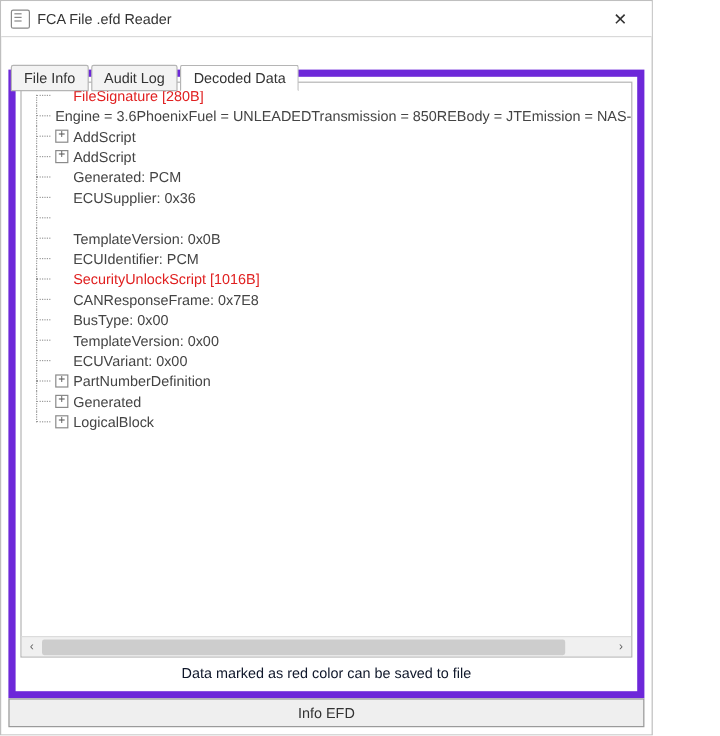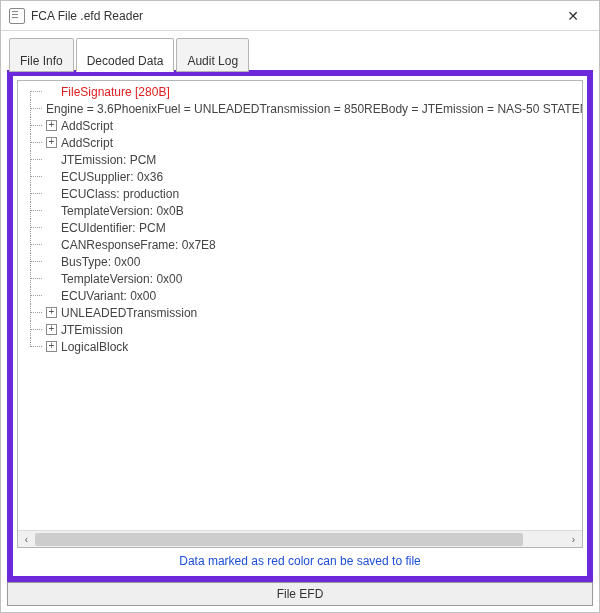--- a/index.html
+++ b/index.html
@@ -6,21 +6,21 @@
   html, body {
     margin: 0; padding: 0;
     font-family: "Segoe UI", Tahoma, sans-serif;
     font-size: 12px;
     background: #fff;
     color: #333;
     width: 600px; height: 613px;
     overflow: hidden;
   }
   .window {
-    width: 600px; height: 613px;
+    width: 544px; height: 613px;
     border: 1px solid #bfbfbf;
     display: flex; flex-direction: column;
     background: #fff;
   }
   .titlebar {
     height: 30px;
     display: flex; align-items: center;
     padding: 0 6px 0 8px;
     border-bottom: 1px solid #d9d9d9;
     background: #fff;
@@ -59,28 +59,28 @@
     overflow: hidden;
   }
   .tabstrip {
     display: flex;
     gap: 2px;
     font-size: 12px;
     margin-bottom: -1px;
     padding-left: 2px;
   }
   .tab {
-    padding: 15px 10px 3px 10px;
+    padding: 3px 10px 3px 10px;
     border: 1px solid #b5b5b5;
     border-bottom: 1px solid #b5b5b5;
     background: #f3f3f3;
     color: #333;
     border-radius: 2px 2px 0 0;
     position: relative;
-    top: 1px;
+    top: 17px;
     text-align: center;
   }
   .tab.active {
     background: #fff;
     border-bottom: 1px solid #fff;
     z-index: 2;
   }
   .tabpage {
     flex: 1;
     border: 6px solid #6d28d9;
@@ -159,21 +159,21 @@
   .hscroll .track { flex: 1; height: 17px; position: relative; }
   .hscroll .thumb {
     position: absolute; left: 0; top: 2px;
     width: 92%; height: 13px;
     background: #cdcdcd;
     border-radius: 2px;
   }
   .hint {
     text-align: center;
     font-size: 12px;
-    color: #1d4ed8;
+    color: #0f172a;
     padding: 6px 0 4px 0;
   }
   .readbtn {
     margin: 0;
     height: 24px;
     border: 1px solid #9a9a9a;
     background: #efefef;
     font-size: 12px;
     color: #333;
     display: flex; align-items: center; justify-content: center;
@@ -187,22 +187,22 @@
   <div class="titlebar">
     <span class="app-icon"></span>
     <span class="title">FCA File .efd Reader</span>
     <span class="close">✕</span>
   </div>
 
   <div class="client">
 
     <div class="tabstrip">
       <div class="tab"><span>File Info</span></div>
+      <div class="tab"><span>Audit Log</span></div>
       <div class="tab active"><span>Decoded Data</span></div>
-      <div class="tab"><span>Audit Log</span></div>
     </div>
 
     <div class="tabpage">
 
       <div class="tree-wrap">
         <div class="tree" id="tree">
             <div class="node red first">
               <span class="lines"></span>
               <span class="expander-spacer"></span>
               <span class="label">FileSignature [280B]</span>
@@ -218,42 +218,46 @@
               <span class="label">AddScript</span>
             </div>
             <div class="node">
               <span class="lines"></span>
               <span class="expander"></span>
               <span class="label">AddScript</span>
             </div>
             <div class="node">
               <span class="lines"></span>
               <span class="expander-spacer"></span>
-              <span class="label">JTEmission: PCM</span>
+              <span class="label">Generated: PCM</span>
             </div>
             <div class="node">
               <span class="lines"></span>
               <span class="expander-spacer"></span>
               <span class="label">ECUSupplier: 0x36</span>
             </div>
             <div class="node">
               <span class="lines"></span>
               <span class="expander-spacer"></span>
-              <span class="label">ECUClass: production</span>
             </div>
             <div class="node">
               <span class="lines"></span>
               <span class="expander-spacer"></span>
               <span class="label">TemplateVersion: 0x0B</span>
             </div>
             <div class="node">
               <span class="lines"></span>
               <span class="expander-spacer"></span>
               <span class="label">ECUIdentifier: PCM</span>
             </div>
+            <div class="node red">
+              <span class="lines"></span>
+              <span class="expander-spacer"></span>
+              <span class="label">SecurityUnlockScript [1016B]</span>
+            </div>
             <div class="node">
               <span class="lines"></span>
               <span class="expander-spacer"></span>
               <span class="label">CANResponseFrame: 0x7E8</span>
             </div>
             <div class="node">
               <span class="lines"></span>
               <span class="expander-spacer"></span>
               <span class="label">BusType: 0x00</span>
             </div>
@@ -263,26 +267,26 @@
               <span class="label">TemplateVersion: 0x00</span>
             </div>
             <div class="node">
               <span class="lines"></span>
               <span class="expander-spacer"></span>
               <span class="label">ECUVariant: 0x00</span>
             </div>
             <div class="node">
               <span class="lines"></span>
               <span class="expander"></span>
-              <span class="label">UNLEADEDTransmission</span>
-            </div>
-            <div class="node">
-              <span class="lines"></span>
-              <span class="expander"></span>
-              <span class="label">JTEmission</span>
+              <span class="label">PartNumberDefinition</span>
+            </div>
+            <div class="node">
+              <span class="lines"></span>
+              <span class="expander"></span>
+              <span class="label">Generated</span>
             </div>
             <div class="node last">
               <span class="lines"></span>
               <span class="expander"></span>
               <span class="label">LogicalBlock</span>
             </div>
           </div>
         <div class="hscroll">
           <div class="arrow">‹</div>
           <div class="track">
@@ -290,17 +294,17 @@
           </div>
           <div class="arrow">›</div>
         </div>
       </div>
 
       <div class="hint">Data marked as red color can be saved to file</div>
 
     </div>
 
     <div class="readbtn">
-      <span>File EFD</span>
+      <span>Info EFD</span>
     </div>
 
   </div>
 </div>
 
 </body></html>

